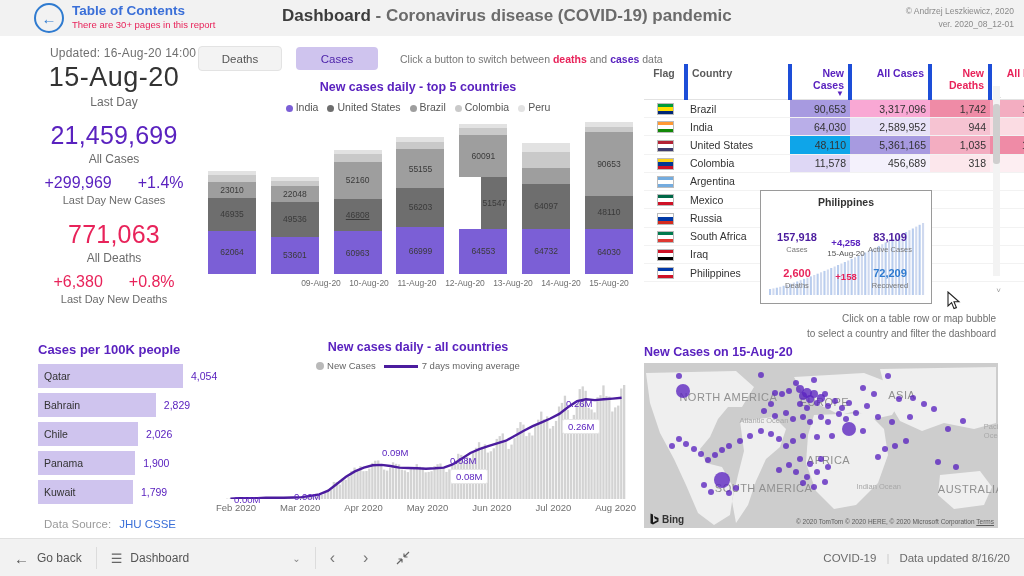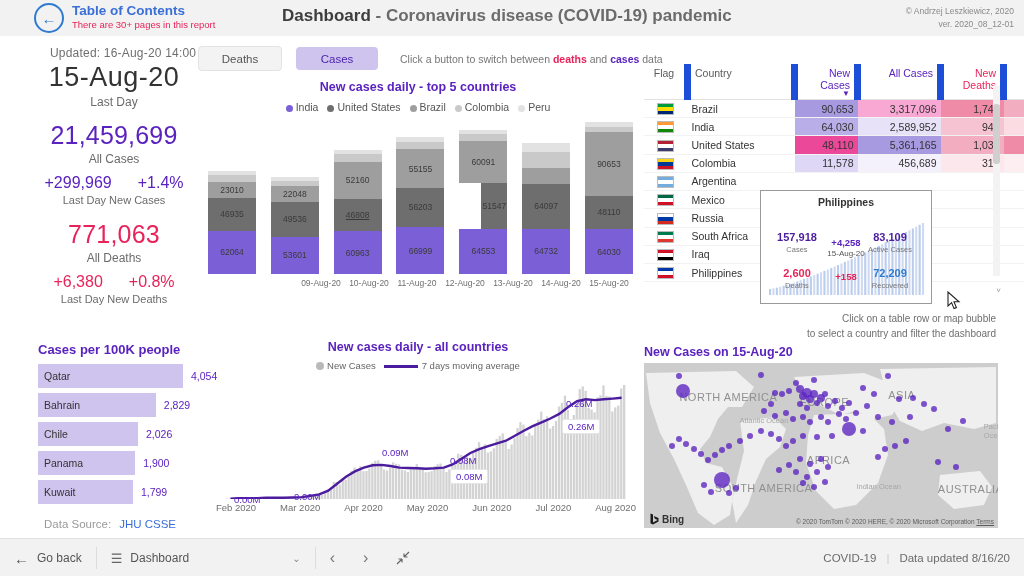--- a/index.html
+++ b/index.html
@@ -72,21 +72,21 @@
   .legend2 .sw-line{display:inline-block;width:34px;height:3px;background:#4b1c9e;vertical-align:middle;margin-right:4px;}
   .plot{position:absolute;left:28px;top:44px;width:400px;height:115px;}
   .xaxis2{position:absolute;left:18px;top:162px;width:420px;display:flex;justify-content:space-between;font-size:9.5px;color:#6f6f6f;}
   .dlabel{position:absolute;font-size:9.5px;color:#5a22bf;white-space:nowrap;}
   .dbox{position:absolute;background:#fff;border:1px solid #e6e6e6;border-radius:2px;padding:1px 5px;font-size:9.5px;color:#5a22bf;white-space:nowrap;}
 
   
   .tbl-wrap{position:absolute;left:644px;top:64px;width:358px;}
   .tbl-title{font-size:12.5px;color:#333;font-weight:bold;margin-bottom:4px;}
   table.dt{border-collapse:collapse;width:352px;table-layout:fixed;font-size:10.5px;}
-  table.dt th{font-weight:normal;color:#5a22bf;text-align:left;vertical-align:top;padding:3px 4px;border-bottom:1px solid #e2e2e2;border-right:7px solid #1d4ed8;}
+  table.dt th{font-weight:bold;color:#5a22bf;text-align:left;vertical-align:top;padding:3px 4px;border-bottom:1px solid #e2e2e2;border-right:4px solid #1d4ed8;}
   table.dt th.r{text-align:right;}
   table.dt th.red{color:#e8235a;}
   table.dt th.plain{color:#5b5b5b;}
   table.dt td{padding:2px 4px;color:#333;border-bottom:1px solid #f2f2f2;}
   table.dt td.num{text-align:right;}
   .flagcell{text-align:center;padding:2px 2px;}
   .flag{display:inline-block;width:15px;height:10px;border:.5px solid #bbb;vertical-align:middle;}
   .sortcaret{color:#5a22bf;font-size:8px;display:block;line-height:5px;}
   .scrollbar{position:absolute;right:2px;top:22px;width:7px;height:190px;background:#f3f3f3;}
   .scrollthumb{position:absolute;right:2px;top:40px;width:7px;height:60px;background:#cfcfcf;border-radius:3px;}
@@ -236,21 +236,21 @@
           <div class="seg" style="height: 5.24637px; background: rgb(226, 226, 226);"></div>
           <div class="seg" style="height: 7.34492px; background: rgb(201, 201, 201);"></div>
           <div class="seg" style="height: 38.5818px; background: rgb(158, 158, 158);">55155</div>
           <div class="seg" style="height: 39.3149px; background: rgb(110, 110, 110);">56203</div>
           <div class="seg" style="height: 46.8669px; background: rgb(123, 95, 214); color: rgb(58, 58, 58);">66999</div>
         </div>
         <div class="bcol">
           <div class="seg" style="height: 4.1971px; background: rgb(226, 226, 226);"></div>
           <div class="seg" style="height: 6.64541px; background: rgb(201, 201, 201);"></div>
           <div class="seg" style="height: 42.0346px; background: rgb(158, 158, 158);">60091</div>
-          <div class="seg" style="height: 46px; background: rgb(110, 110, 110); margin-left: 22px;">51547</div>
+          <div class="seg" style="height: 52px; background: rgb(110, 110, 110); margin-left: 22px;">51547</div>
           <div class="seg" style="height: 45.1559px; background: rgb(123, 95, 214); color: rgb(58, 58, 58);">64553</div>
         </div>
         <div class="bcol">
           <div class="seg" style="height: 9.79323px; background: rgb(226, 226, 226);"></div>
           <div class="seg" style="height: 15.3894px; background: rgb(201, 201, 201);"></div>
           <div class="seg" style="height: 16.0889px; background: rgb(158, 158, 158);"></div>
           <div class="seg" style="height: 44.8369px; background: rgb(110, 110, 110);">64097</div>
           <div class="seg" style="height: 45.2811px; background: rgb(123, 95, 214); color: rgb(58, 58, 58);">64732</div>
         </div>
         <div class="bcol">
@@ -453,21 +453,21 @@
               <td class="flagcell"><span class="flag" style="background:linear-gradient(to bottom,#ff9933 0 33%,#ffffff 33% 66%,#138808 66% 100%)"></span></td>
               <td>India</td>
               <td class="num" style="background:#b9aee8">64,030</td>
               <td class="num" style="background:#e7e2f8">2,589,952</td>
               <td class="num" style="background:#f6c3d2">944</td>
               <td class="num" style="background:#fbdce3">49,980</td>
             </tr>
             <tr>
               <td class="flagcell"><span class="flag" style="background:linear-gradient(to bottom,#b22234 0 33%,#ffffff 33% 66%,#3c3b6e 66% 100%)"></span></td>
               <td>United States</td>
-              <td class="num" style="background:#ec4899">48,110</td>
+              <td class="num" style="background:#0ea5e9">48,110</td>
               <td class="num" style="background:#a79ae0">5,361,165</td>
               <td class="num" style="background:#f3adc1">1,035</td>
               <td class="num" style="background:#ef8ba6">169,481</td>
             </tr>
             <tr>
               <td class="flagcell"><span class="flag" style="background:linear-gradient(to bottom,#fcd116 0 33%,#003893 33% 66%,#ce1126 66% 100%)"></span></td>
               <td>Colombia</td>
               <td class="num" style="background:#ded7f5">11,578</td>
               <td class="num" style="background:#f4f1fc">456,689</td>
               <td class="num" style="background:#fce7ec">318</td>

